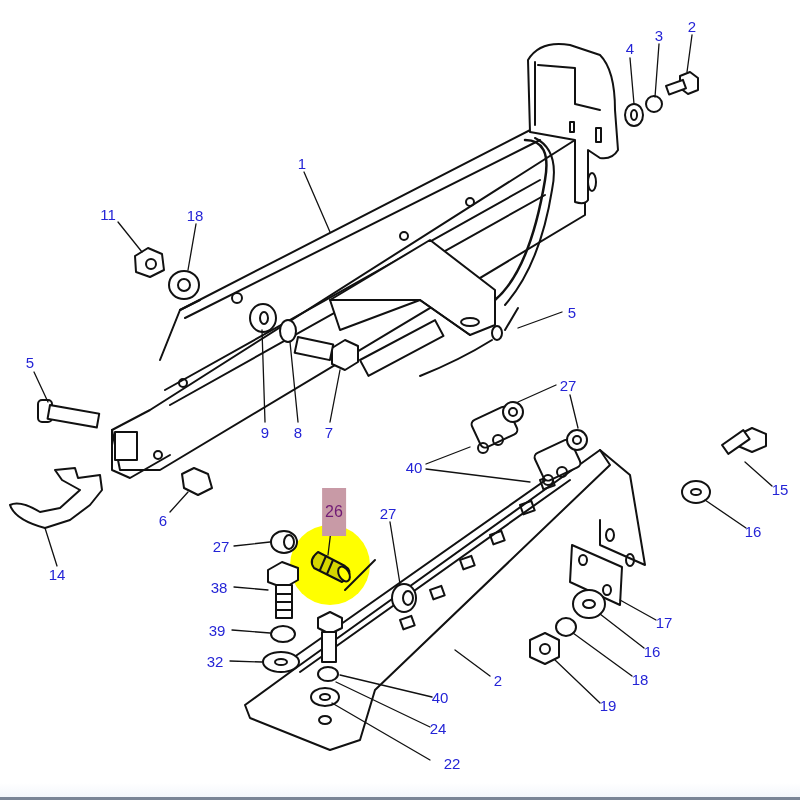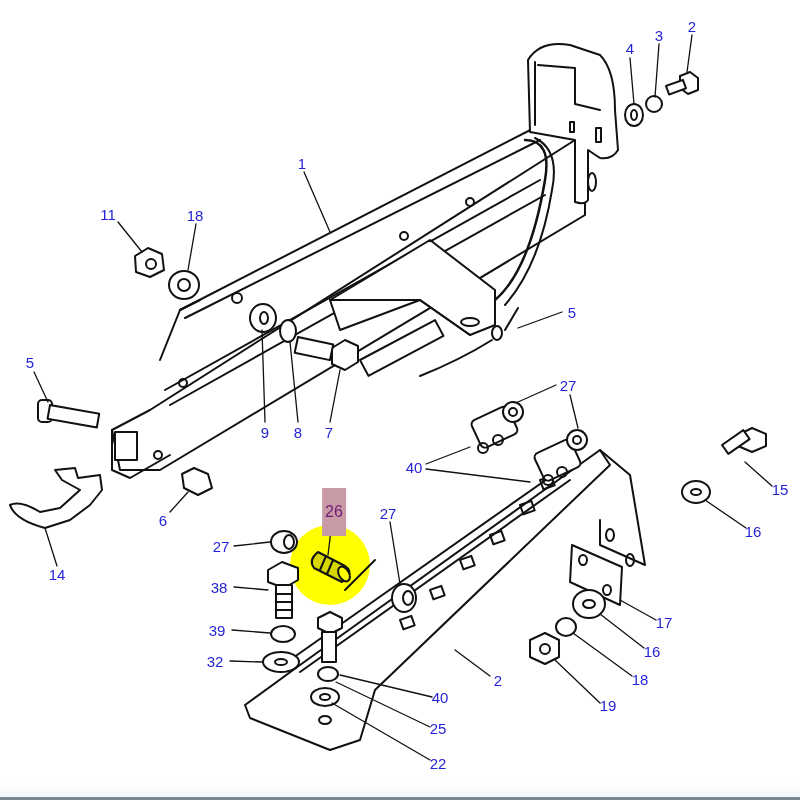--- a/index.html
+++ b/index.html
@@ -222,22 +222,22 @@
 <div class="callout" style="left:572px;top:312px">5</div>
 <div class="callout" style="left:57px;top:574px">14</div>
 <div class="callout" style="left:498px;top:680px">2</div>
 <div class="callout" style="left:780px;top:489px">15</div>
 <div class="callout" style="left:753px;top:531px">16</div>
 <div class="callout" style="left:652px;top:651px">16</div>
 <div class="callout" style="left:664px;top:622px">17</div>
 <div class="callout" style="left:640px;top:679px">18</div>
 <div class="callout" style="left:608px;top:705px">19</div>
 <div class="callout" style="left:440px;top:697px">40</div>
-<div class="callout" style="left:438px;top:728px">25</div>
-<div class="callout" style="left:438px;top:763px">22</div>
+<div class="callout" style="left:438px;top:728px">24</div>
+<div class="callout" style="left:452px;top:763px">22</div>
 <div class="callout" style="left:219px;top:587px">38</div>
 <div class="callout" style="left:217px;top:630px">39</div>
 <div class="callout" style="left:215px;top:661px">32</div>
 <div class="callout hl" style="left:334px;top:512px">26</div>
 <div class="callout" style="left:221px;top:546px">27</div>
 <div class="callout" style="left:388px;top:513px">27</div>
 <div class="callout" style="left:568px;top:385px">27</div>
 <div class="callout" style="left:414px;top:467px">40</div>
 
 <div class="bottom-fade"></div>

